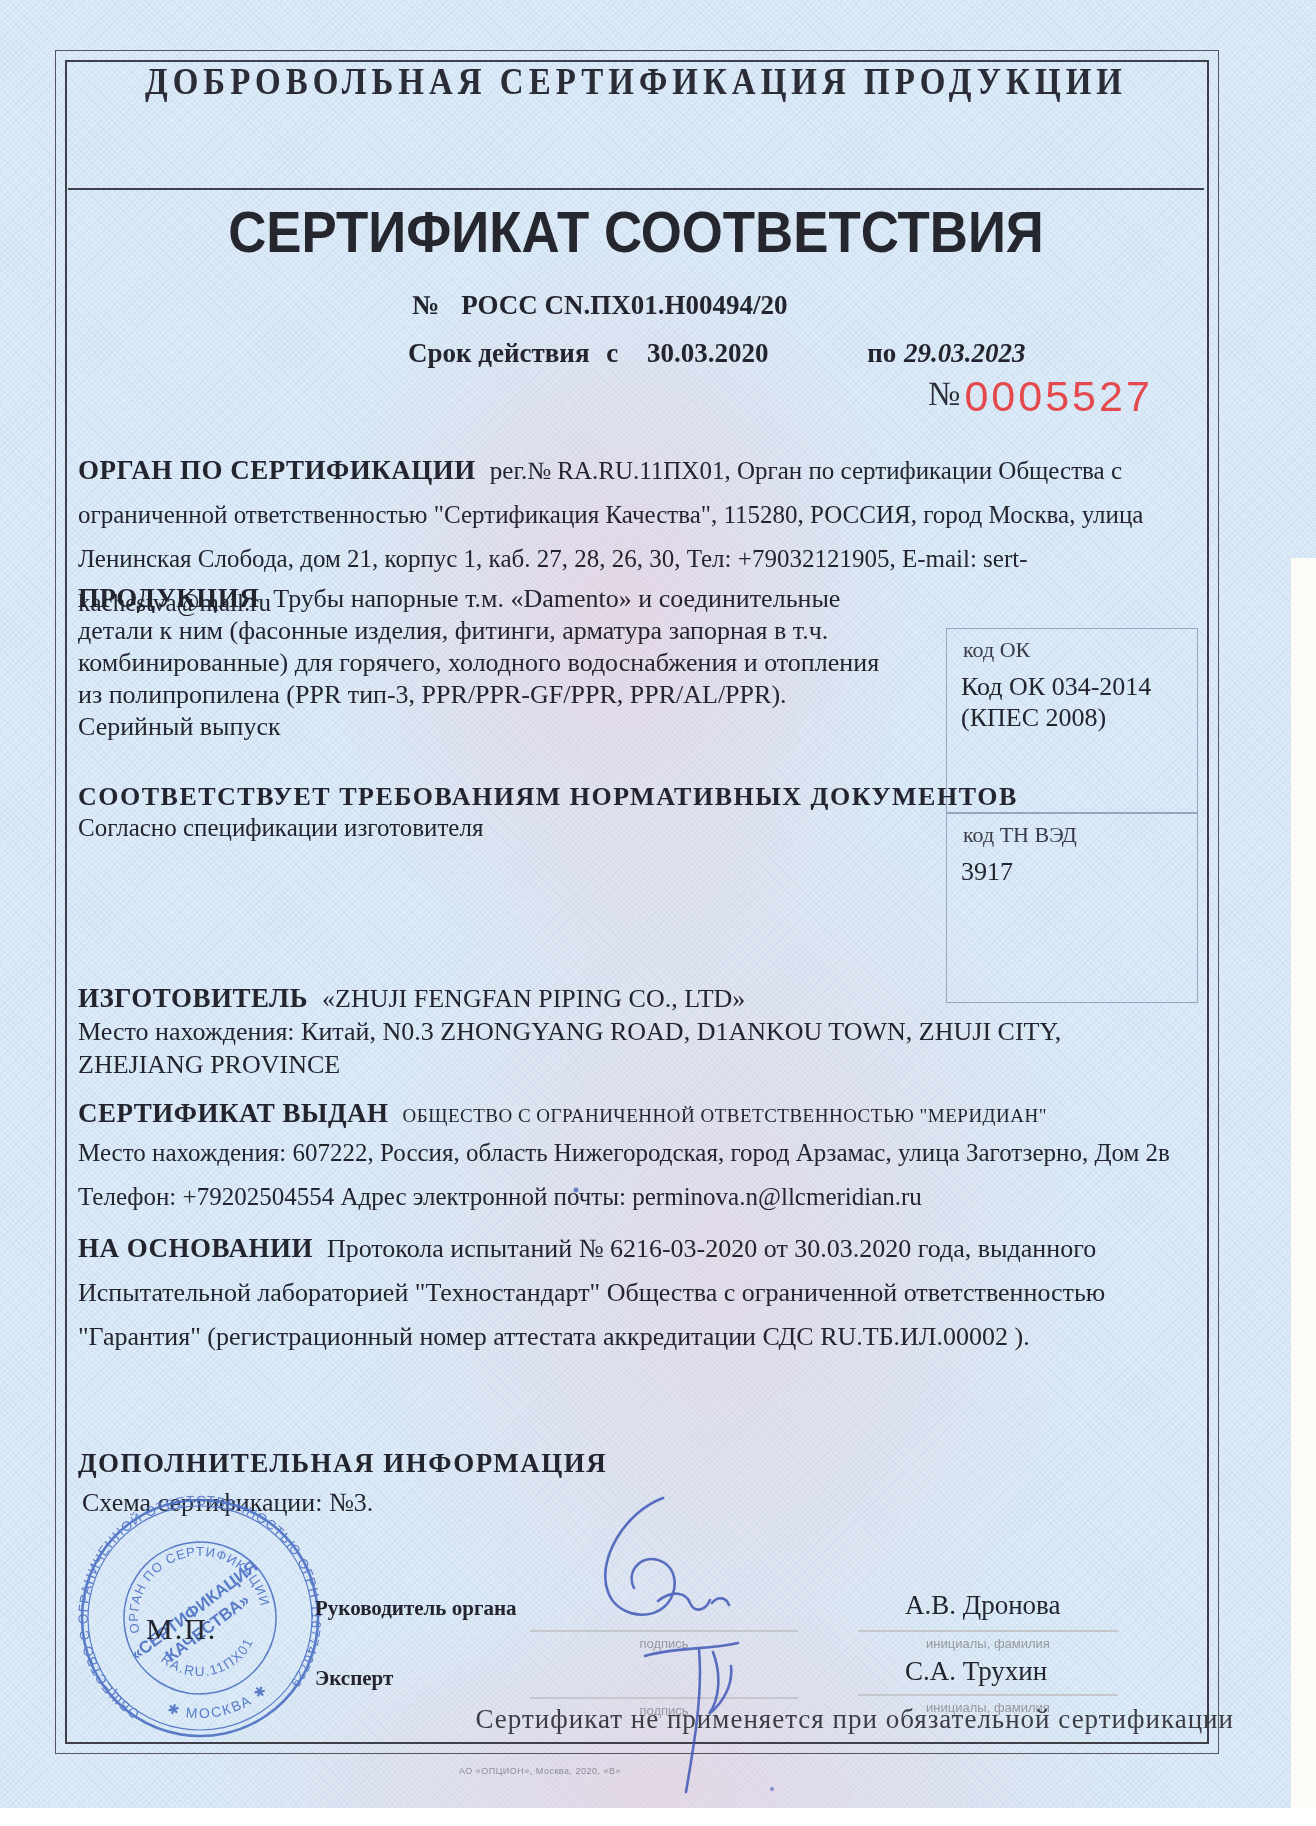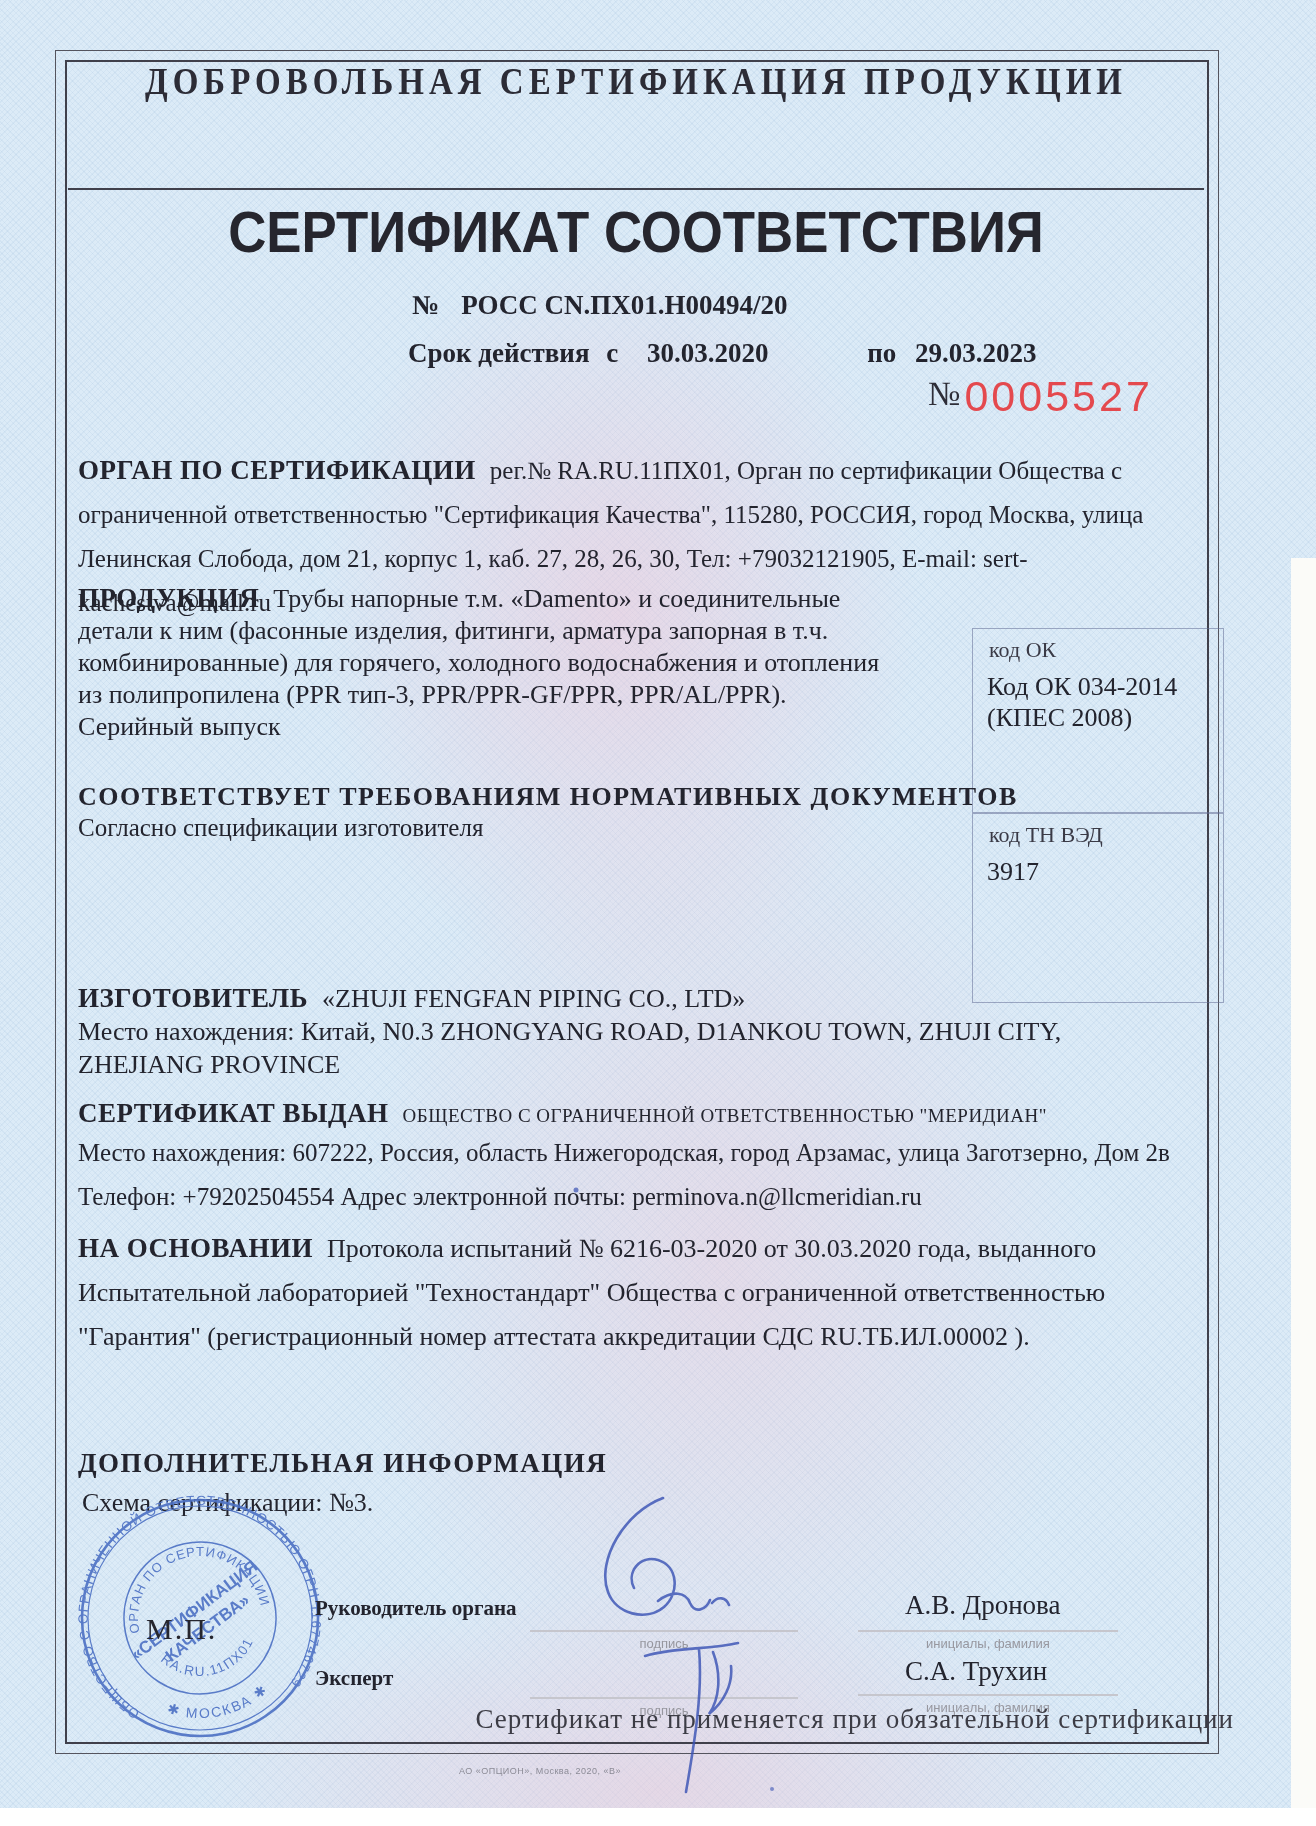--- a/index.html
+++ b/index.html
@@ -39,21 +39,21 @@
   .validity-line{left:408px;top:338px;font-size:27px;font-weight:bold;}
   .blankno{left:928px;top:372px;}
   .blankno .num-sign{font-size:34px;color:#2e2e38;vertical-align:6px;}
   .blankno .digits{
     font-family:"Liberation Sans", sans-serif;font-size:43px;color:#e4494e;
     letter-spacing:3px;margin-left:4px;font-weight:400;
   }
   .sec .ln{line-height:44px;font-size:25px;white-space:nowrap;}
   .sec .h{font-weight:bold;font-size:27px;margin-right:14px;letter-spacing:.5px;}
   .sec-product .ln{line-height:32px;font-size:26px;}
-  .codebox{border:1px solid rgba(100,110,150,.55);margin-left:26px;}
+  .codebox{border:1px solid rgba(100,110,150,.55);}
   .codebox .cap{font-size:22px;color:#3a3a46;padding:8px 0 2px 16px;}
   .codebox .val{font-size:26px;padding:6px 0 0 14px;line-height:31px;}
   .heading{font-weight:bold;font-size:26px;letter-spacing:1.5px;white-space:nowrap;}
   .subtext{font-size:25px;white-space:nowrap;}
   .small-body{font-size:22px;line-height:26px;white-space:nowrap;}
   .issued-name{font-size:19px;font-weight:normal;letter-spacing:.5px;}
   .mp{left:146px;top:1612px;font-size:30px;color:#26262e;letter-spacing:2px;}
   .sig-role{font-size:21px;font-weight:bold;white-space:nowrap;}
   .sig-name{font-size:27px;white-space:nowrap;}
   .sig-line{border-bottom:2px solid #c6c6cd;height:0;}
@@ -85,21 +85,21 @@
 
   <div class="abs certno-line nowrap">
     <span>№</span><span class="val">РОСС CN.ПХ01.H00494/20</span>
   </div>
 
   <div class="abs validity-line nowrap">
     <span>Срок действия</span>
     <span style="margin-left:10px;">с</span>
     <span style="margin-left:22px;">30.03.2020</span>
     <span style="margin-left:92px;">по</span>
-    <span style="margin-left:12px;">29.03.2023</span>
+    <span style="margin-left:1px;font-style:italic;">29.03.2023</span>
   </div>
 
   <div class="abs blankno nowrap">
     <span class="num-sign">№</span><span class="digits">0005527</span>
   </div>
 
   <div class="abs sec" style="left:78px;top:448px;width:1100px;">
     <div class="ln"><span class="h">ОРГАН ПО СЕРТИФИКАЦИИ</span><span>рег.№ RA.RU.11ПХ01, Орган по сертификации Общества с</span></div>
     <div class="ln">ограниченной ответственностью "Сертификация Качества", 115280, РОССИЯ, город Москва, улица</div>
     <div class="ln">Ленинская Слобода, дом 21, корпус 1, каб. 27, 28, 26, 30, Тел: +79032121905, E-mail: sert-</div>

